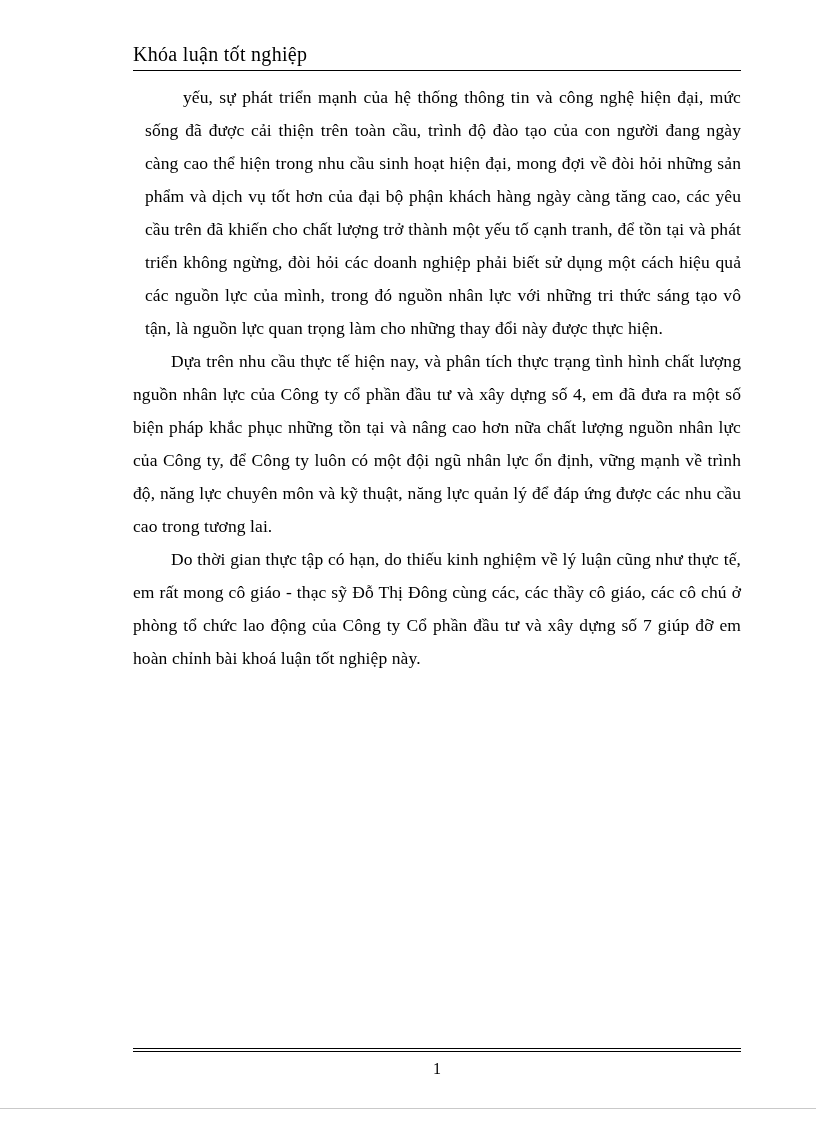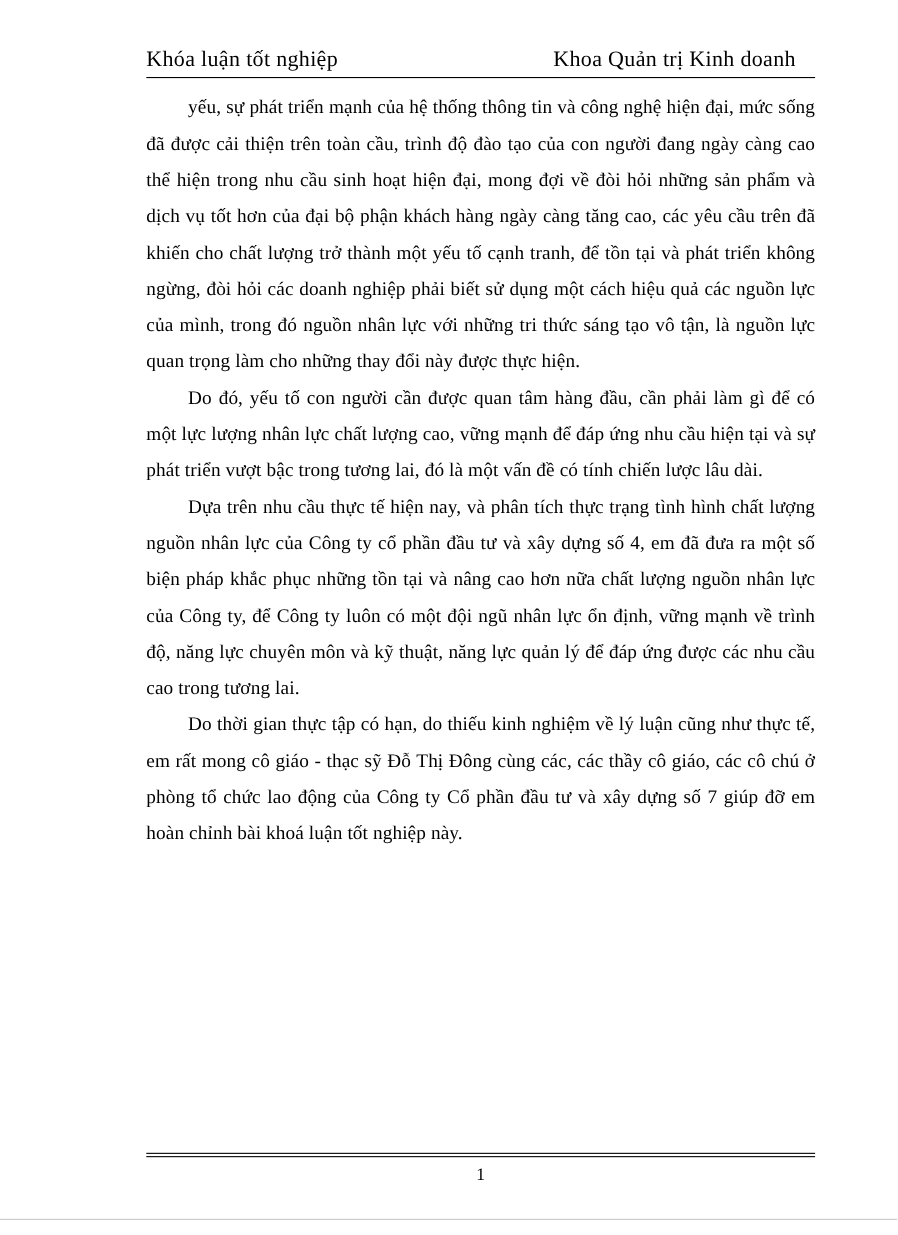--- a/index.html
+++ b/index.html
@@ -52,20 +52,21 @@
     text-justify: inter-word;
     letter-spacing: 0.1px;
   }
   .para {
     margin: 0 0 0 0;
     text-indent: 38px;
     text-align: justify;
   }
   .para.first {
     text-indent: 38px;
+    margin-left: 12px;
   }
   .para + .para {
     margin-top: 0px;
   }
   .signoff {
     margin-top: 4px;
     text-indent: 38px;
     font-style: italic;
     font-size: 16px;
     line-height: 33px;
@@ -103,27 +104,25 @@
 </style>
 </head>
 <body>
 
 <div class="page">
 
   <div class="content">
 
     <div class="header-row">
       <div class="header-left">Khóa luận tốt nghiệp</div>
-      <div class="header-right">Khoa Quản trị Kinh doanh</div>
     </div>
     <div class="header-rule"></div>
 
     <div class="body-text">
       <p class="para first">yếu, sự phát triển mạnh của hệ thống thông tin và công nghệ hiện đại, mức sống đã được cải thiện trên toàn cầu, trình độ đào tạo của con người đang ngày càng cao thể hiện trong nhu cầu sinh hoạt hiện đại, mong đợi về đòi hỏi những sản phẩm và dịch vụ tốt hơn của đại bộ phận khách hàng ngày càng tăng cao, các yêu cầu trên đã khiến cho chất lượng trở thành một yếu tố cạnh tranh, để tồn tại và phát triển không ngừng, đòi hỏi các doanh nghiệp phải biết sử dụng một cách hiệu quả các nguồn lực của mình, trong đó nguồn nhân lực với những tri thức sáng tạo vô tận, là nguồn lực quan trọng làm cho những thay đổi này được thực hiện.</p>
-      <p class="para">Do đó, yếu tố con người cần được quan tâm hàng đầu, cần phải làm gì để có một lực lượng nhân lực chất lượng cao, vững mạnh để đáp ứng nhu cầu hiện tại và sự phát triển vượt bậc trong tương lai, đó là một vấn đề có tính chiến lược lâu dài.</p>
       <p class="para">Dựa trên nhu cầu thực tế hiện nay, và phân tích thực trạng tình hình chất lượng nguồn nhân lực của Công ty cổ phần đầu tư và xây dựng số 4, em đã đưa ra một số biện pháp khắc phục những tồn tại và nâng cao hơn nữa chất lượng nguồn nhân lực của Công ty, để Công ty luôn có một đội ngũ nhân lực ổn định, vững mạnh về trình độ, năng lực chuyên môn và kỹ thuật, năng lực quản lý để đáp ứng được các nhu cầu cao trong tương lai.</p>
       <p class="para">Do thời gian thực tập có hạn, do thiếu kinh nghiệm về lý luận cũng như thực tế, em rất mong cô giáo - thạc sỹ Đỗ Thị Đông cùng các, các thầy cô giáo, các cô chú ở phòng tổ chức lao động của Công ty Cổ phần đầu tư và xây dựng số 7 giúp đỡ em hoàn chỉnh bài khoá luận tốt nghiệp này.</p>
     </div>
 
   </div>
 
   <div class="footer">
     <div class="footer-rule-top"></div>
     <div class="footer-rule-gap"></div>
     <div class="footer-rule-bottom"></div>

